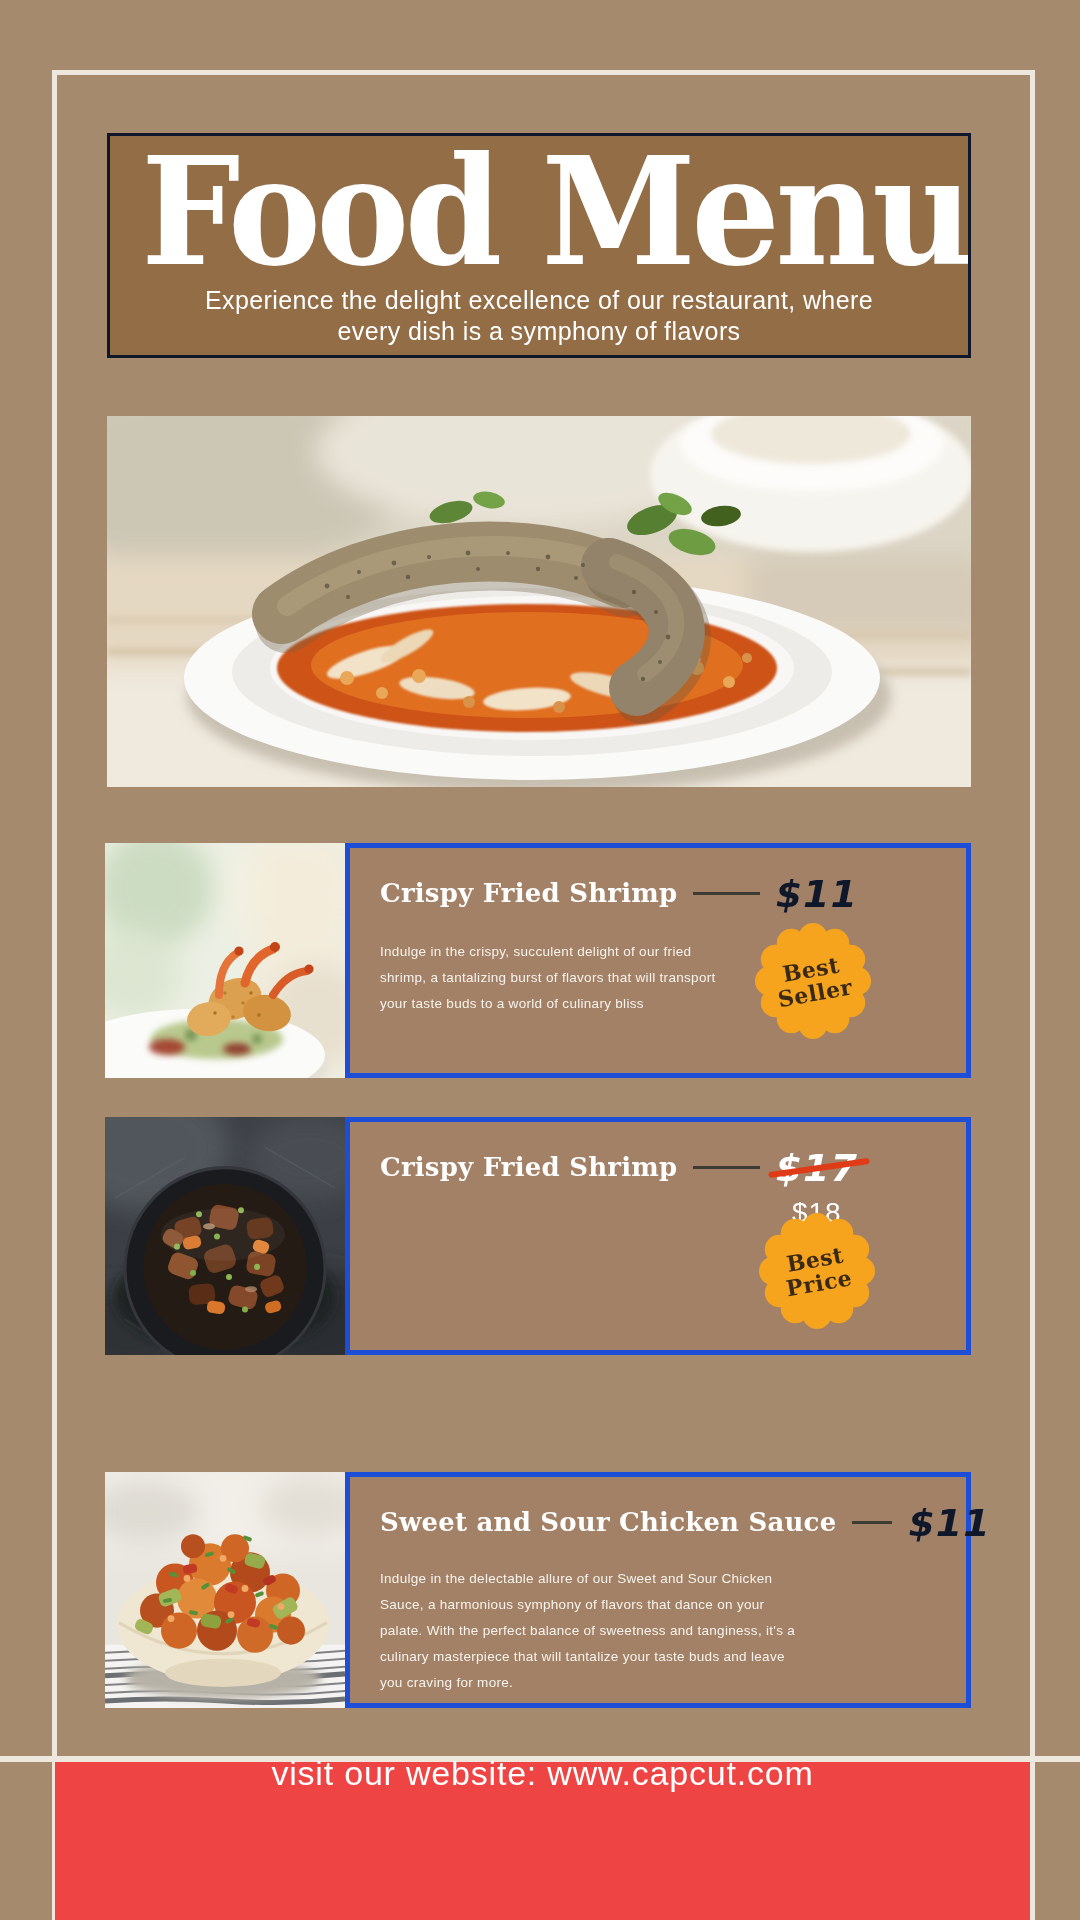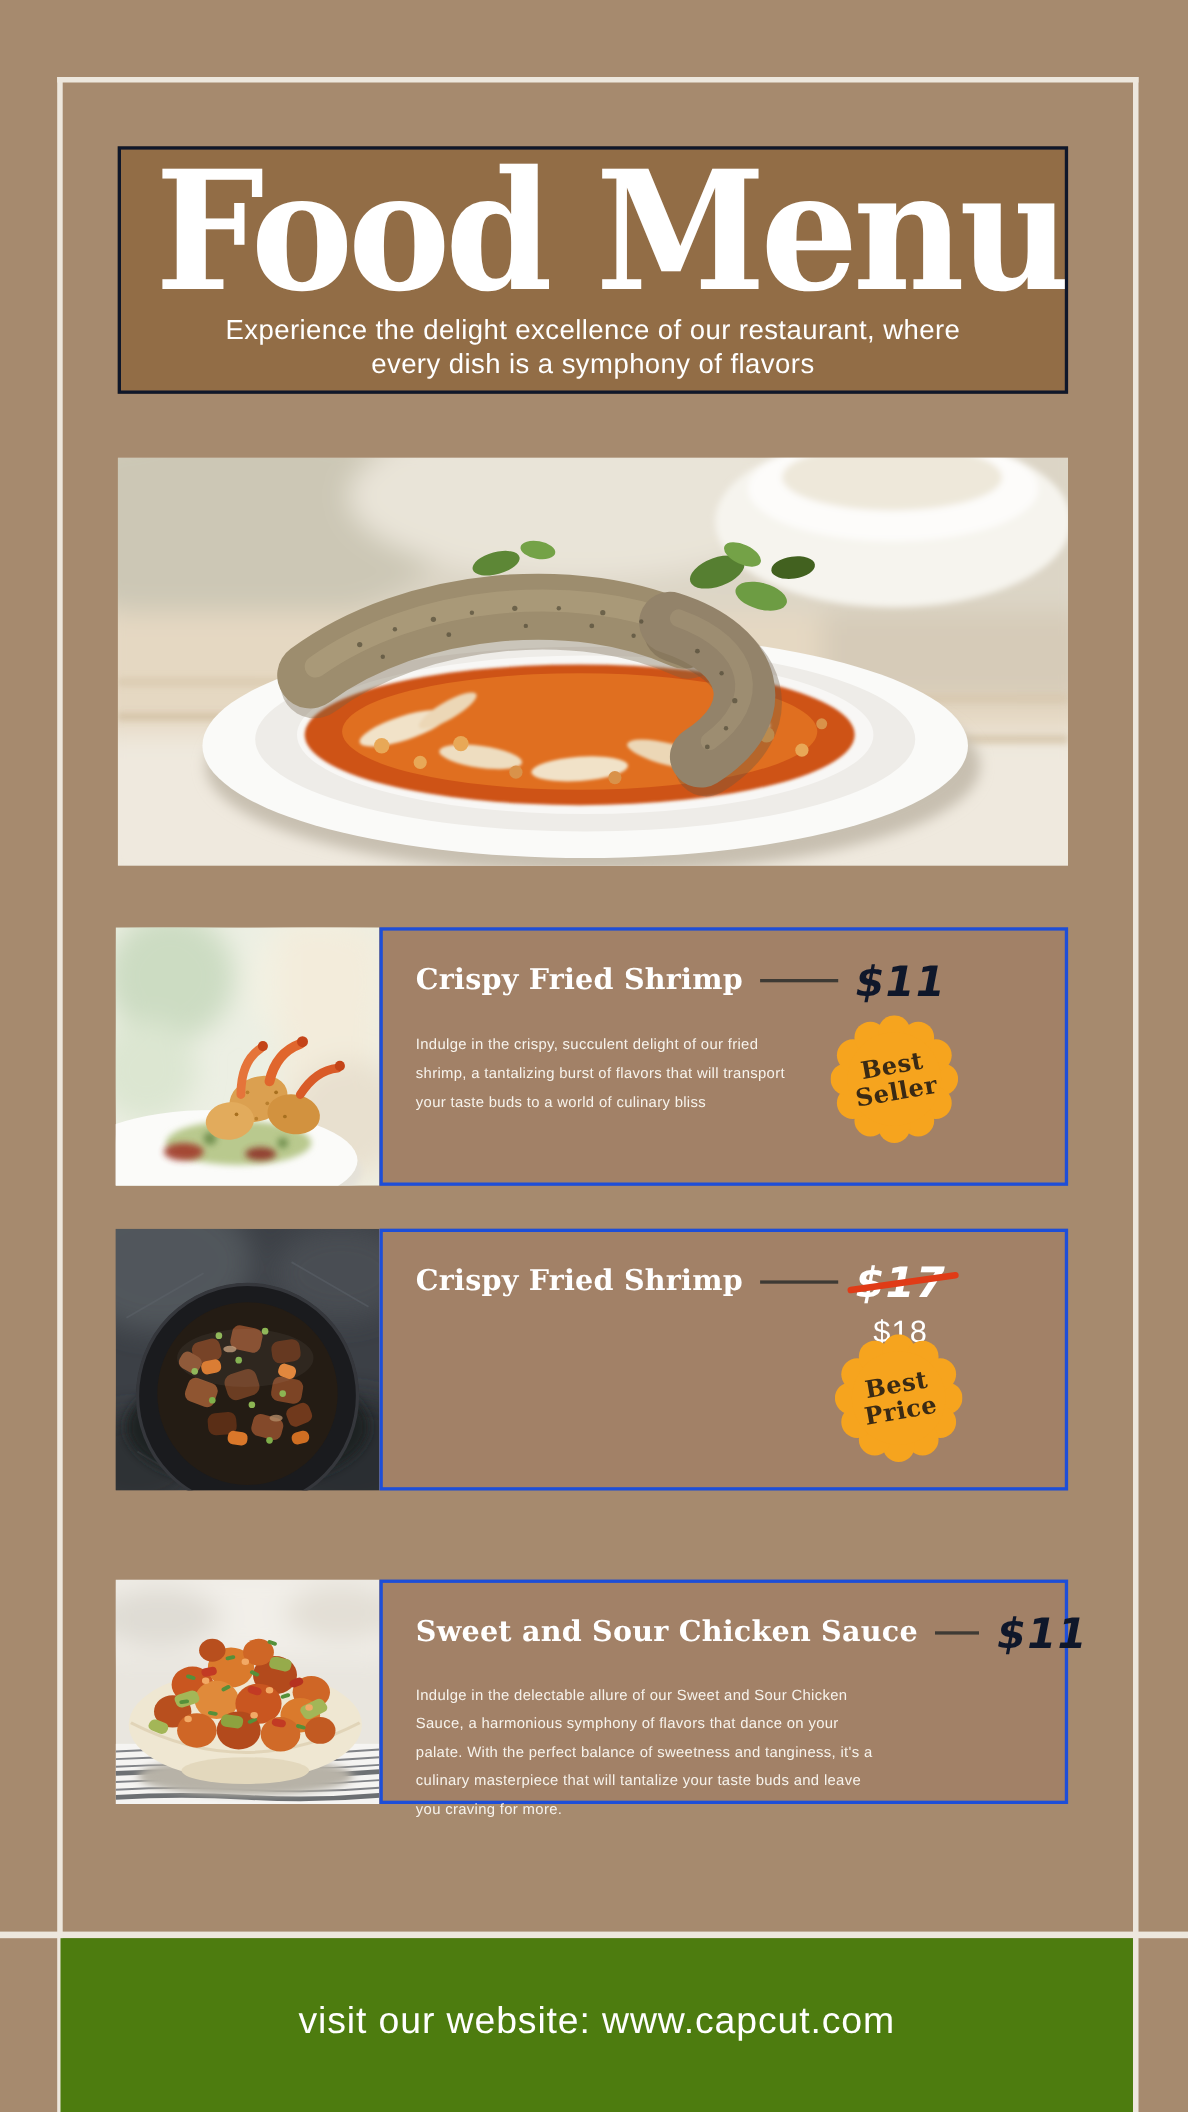--- a/index.html
+++ b/index.html
@@ -32,26 +32,26 @@
     padding:0 80px;
   }
 
   
   .hero{position:absolute;left:107px;top:416px;width:864px;height:371px;overflow:hidden;}
 
   
   .card{position:absolute;left:105px;width:866px;}
   #card-0{top:843px;height:235px;}
   #card-1{top:1117px;height:238px;}
-  #card-2{top:1436px;height:204px;}
+  #card-2{top:1472px;height:236px;}
   .card-photo{position:absolute;left:0;top:0;width:240px;height:100%;overflow:hidden;}
   .card-photo svg{display:block;width:100%;height:100%;}
   .card-panel{
     position:absolute;left:240px;top:0;right:0;bottom:0;
-    background:#a28167;border:3px solid #1d4ed8;box-sizing:border-box;
+    background:#a28167;border:5px solid #1d4ed8;box-sizing:border-box;
   }
   .title-row{display:flex;align-items:flex-start;gap:16px;padding:32px 108px 0 30px;}
   .card-title{
     font-family:"DejaVu Serif","Liberation Serif",serif;font-weight:bold;
     font-size:26px;line-height:1;color:#ffffff;white-space:nowrap;letter-spacing:.2px;
   }
   .rule{flex:1;height:3px;background:#3e3a34;margin-top:12px;min-width:40px;}
   .price{
     font-style:italic;font-size:38px;line-height:1;color:#0f172a;margin-top:-5px;
     font-family:"DejaVu Sans","Liberation Sans",sans-serif;font-weight:bold;letter-spacing:1px;
@@ -79,22 +79,22 @@
   .badge svg{position:absolute;left:0;top:0;}
   .badge-text{
     position:absolute;left:0;top:0;right:0;bottom:0;display:flex;flex-direction:column;
     align-items:center;justify-content:center;transform:rotate(-10deg);
     font-family:"DejaVu Serif","Liberation Serif",serif;font-weight:bold;
     font-size:22px;line-height:1.1;color:#3a2a14;letter-spacing:.5px;
   }
 
   
   .footer-bar{
-    position:absolute;left:55px;top:1762px;width:975px;height:158px;background:#4d7c0f;
-    display:flex;align-items:center;justify-content:center;
+    position:absolute;left:55px;top:1762px;width:975px;height:158px;background:#ef4444;
+    display:flex;justify-content:center;
   }
   .footer-text{color:#ffffff;font-size:34px;letter-spacing:.8px;margin-top:-8px;}
 </style>
 </head>
 <body>
 
 <div class="poster">
 
   <div class="frame" id="frame-left"></div>
   <div class="frame" id="frame-right"></div>

